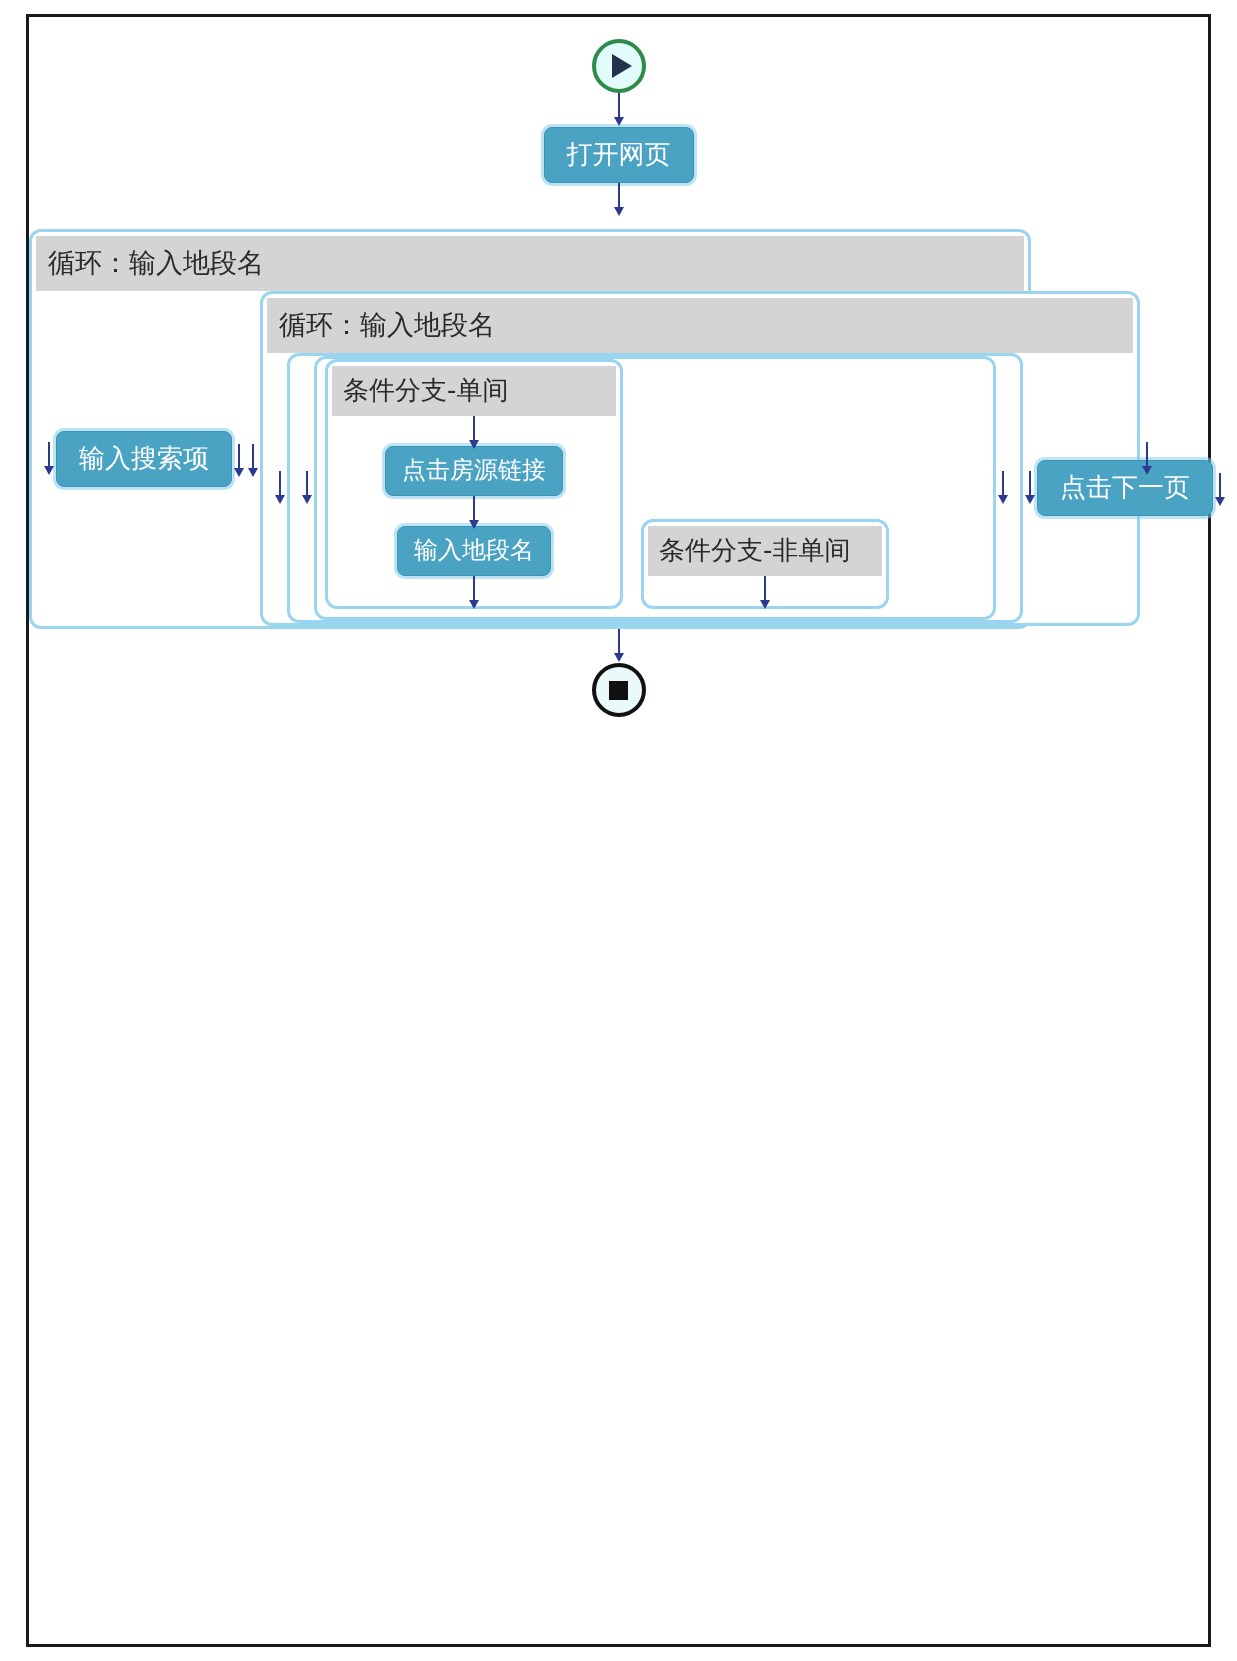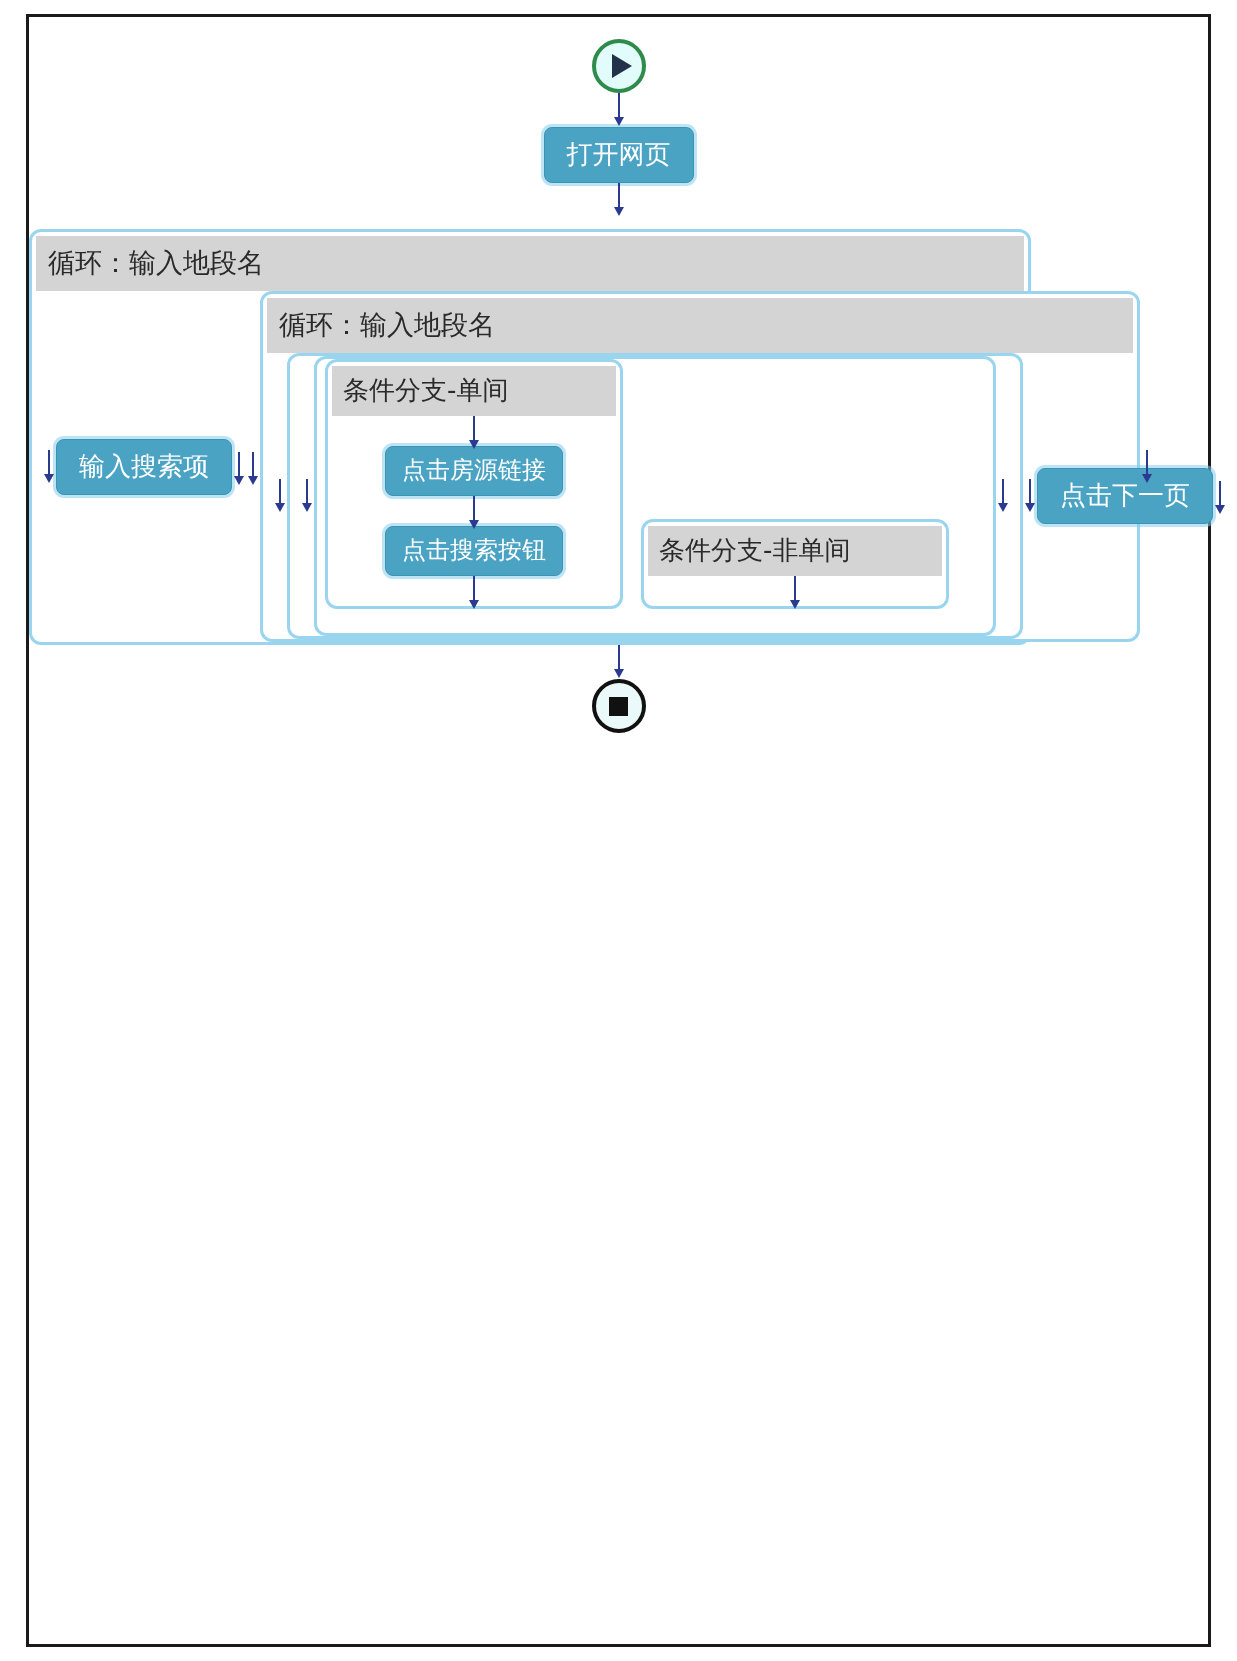--- a/index.html
+++ b/index.html
@@ -166,21 +166,21 @@
   .branch {
     border: 3px solid #9ad5ef;
     border-radius: 12px;
     background: #ffffff;
     box-sizing: border-box;
     display: flex;
     flex-direction: column;
     align-items: center;
   }
   .branch.b1 { width: 298px; }
-  .branch.b2 { width: 308px; align-self: flex-end; }
+  .branch.b2 { width: 248px; align-self: flex-end; }
   .branch-head {
     background: #d4d4d4;
     color: #2a2a2a;
     font-size: 26px;
     line-height: 1;
     padding: 11px 10px 13px 11px;
     margin: 4px 4px 0 4px;
     width: calc(100% - 8px);
     box-sizing: border-box;
     white-space: nowrap;
@@ -230,31 +230,31 @@
               <div class="block-body">
 
                 <div class="arrow"></div>
 
                 <div class="block loop-3">
                   <div class="block-body">
 
                     <div class="arrow"></div>
 
                     <div class="block cond">
-                      <div class="block-body" style="align-items:stretch;padding:0 8px 24px 8px;border-radius:30px;">
+                      <div class="block-body" style="align-items:stretch;padding:0 8px 8px 8px;border-radius:30px;">
 
                         <div class="branch-row">
 
                           <div class="branch b1">
                             <div class="branch-head">条件分支-单间</div>
                             <div class="branch-inner">
                               <div class="arrow short"></div>
                               <div class="node small">点击房源链接</div>
                               <div class="arrow short"></div>
-                              <div class="node small">点击搜索按钮</div>
+                              <div class="node small">输入地段名</div>
                               <div class="arrow short"></div>
                             </div>
                           </div>
 
                           <div class="branch b2">
                             <div class="branch-head">条件分支-非单间</div>
                             <div class="branch-inner">
                               <div class="arrow short"></div>
                             </div>
                           </div>

